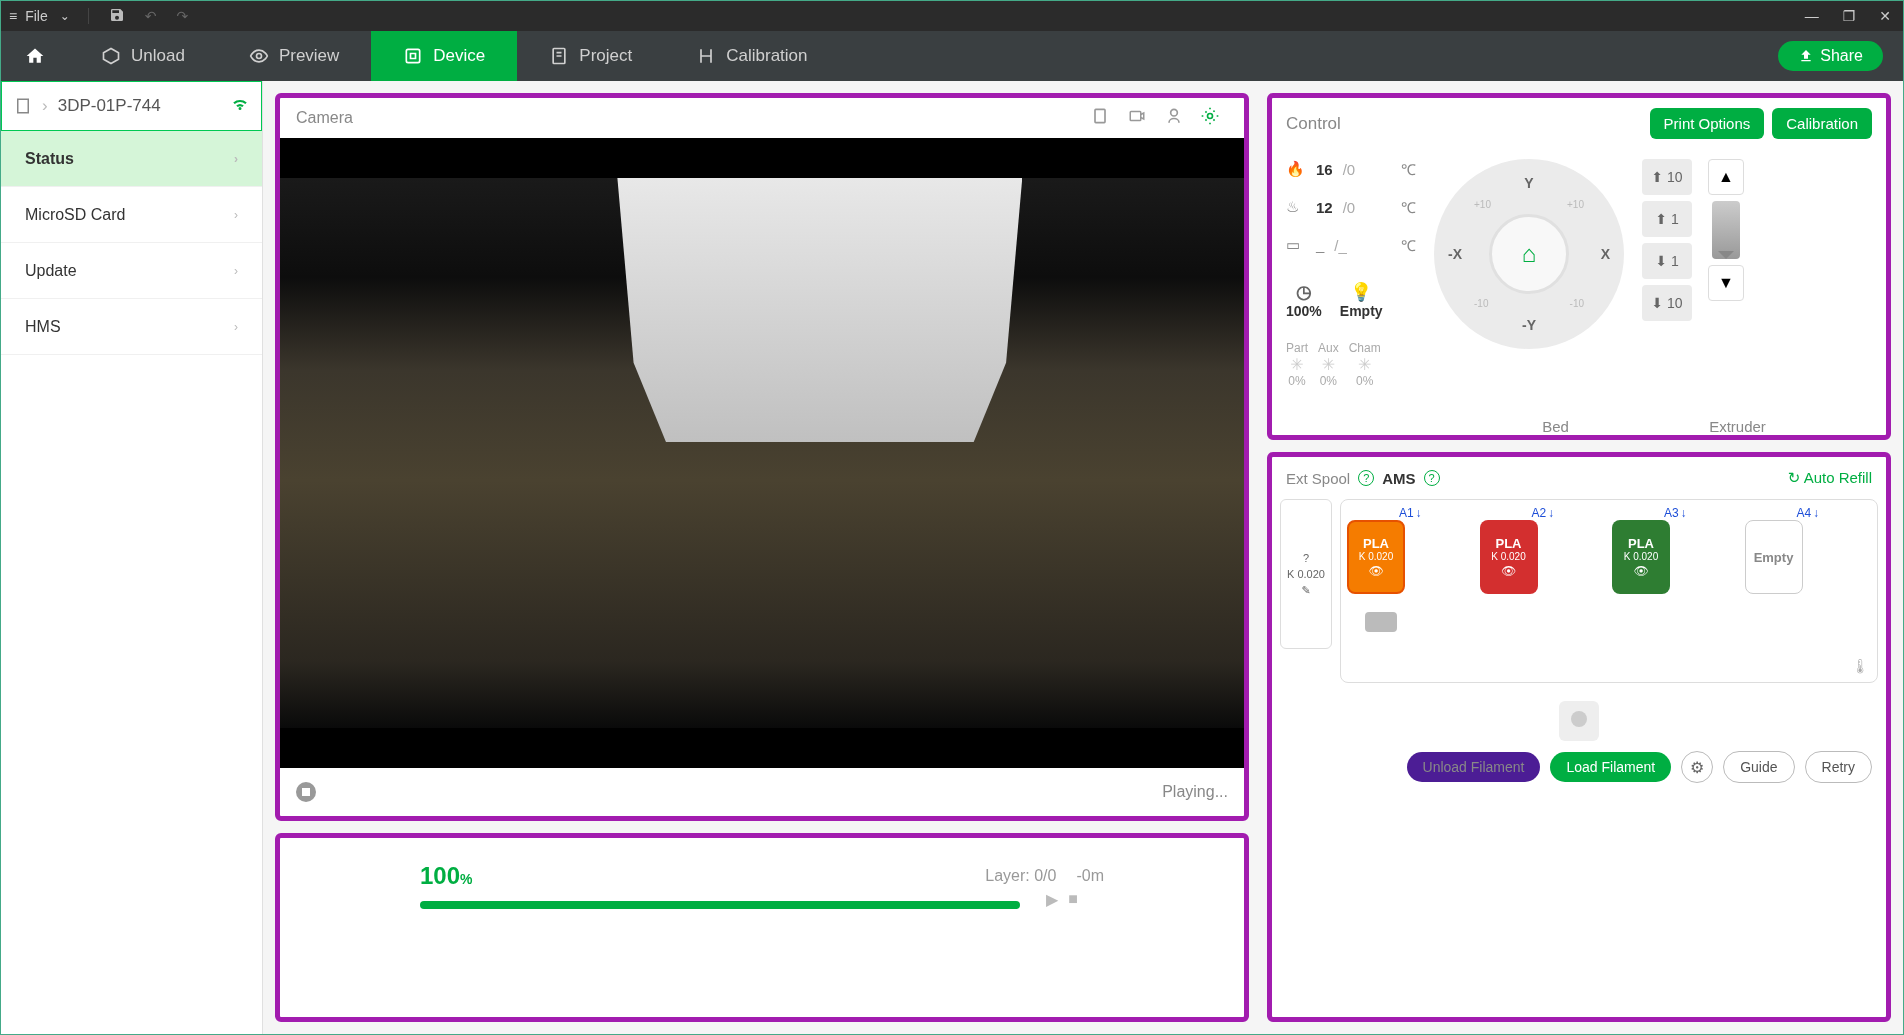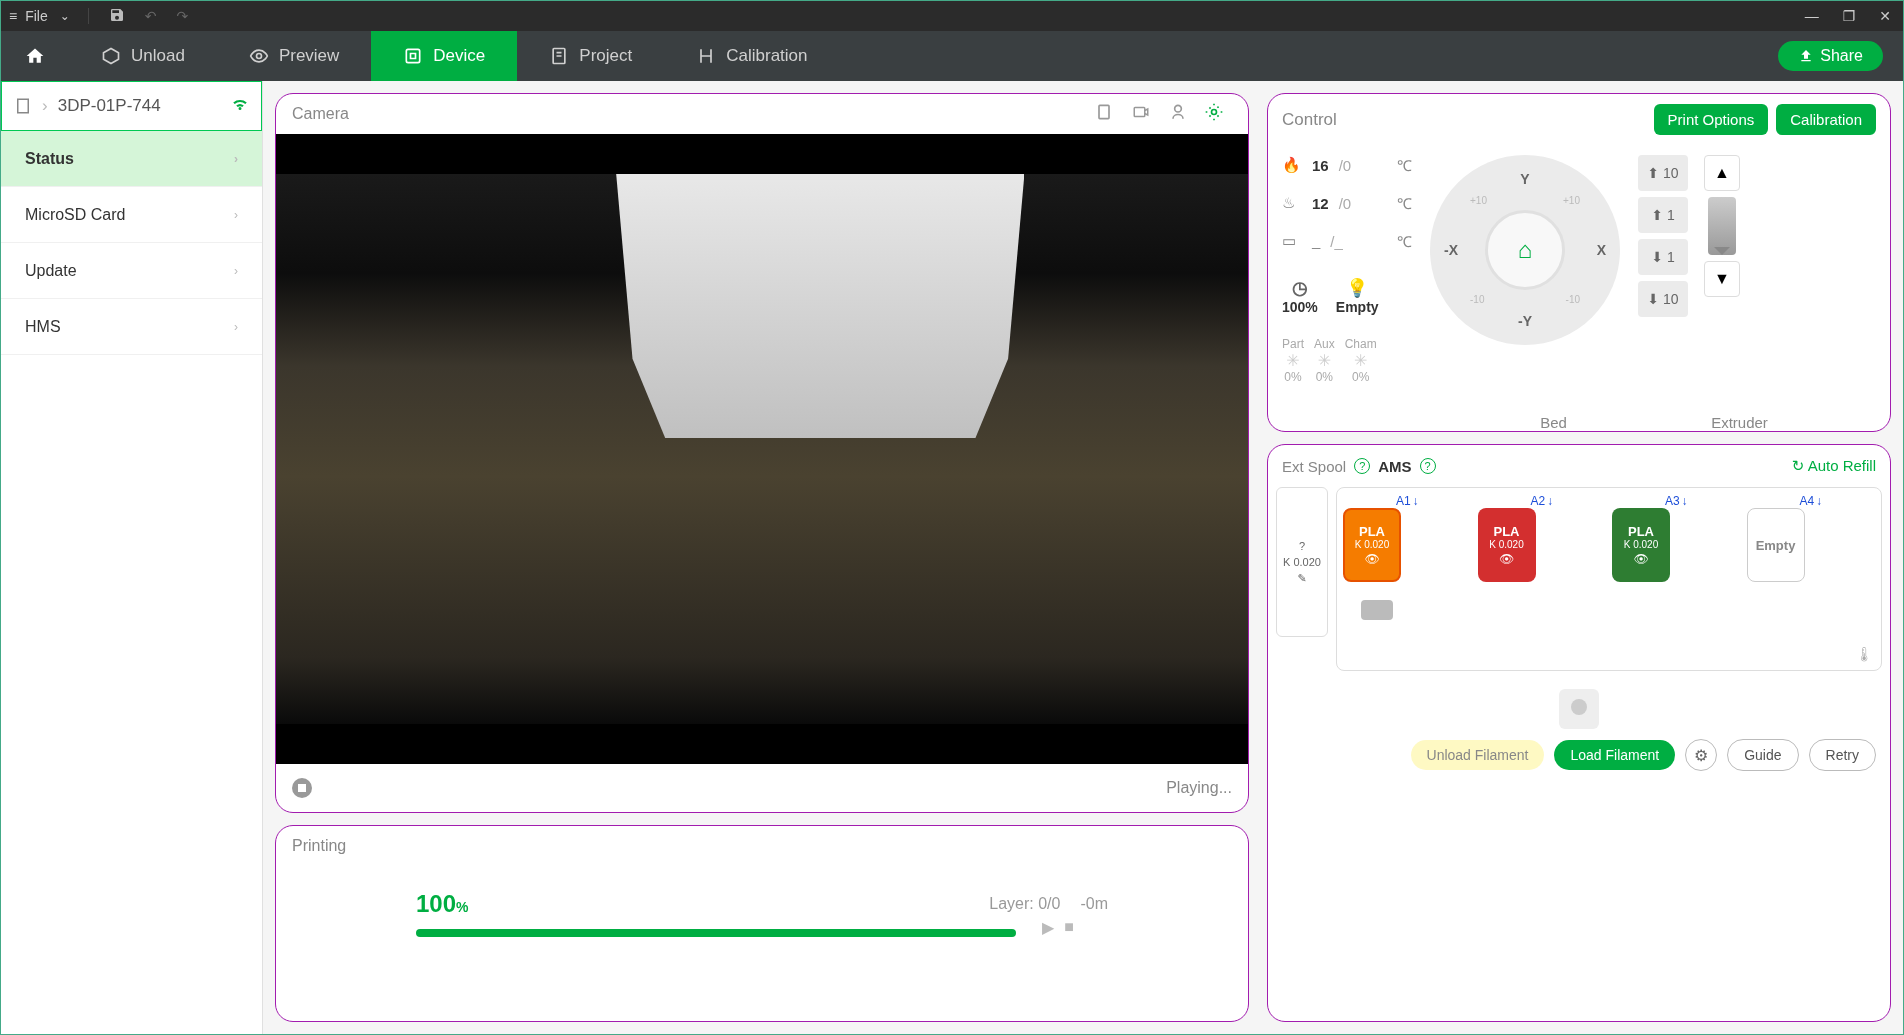--- a/index.html
+++ b/index.html
@@ -26,21 +26,21 @@
 .device-header { height: 50px; border: 1px solid #00c853; display: flex; align-items: center; padding: 0 12px; cursor: pointer; gap: 10px; color: #555; font-size: 17px; }
 .device-header .wifi { margin-left: auto; color: #00ae42; }
 .side-item { height: 56px; display: flex; align-items: center; padding: 0 24px; color: #333; font-size: 16px; cursor: pointer; border-bottom: 1px solid #f0f0f0; }
 .side-item.active { background: #d5f5d8; font-weight: 600; }
 .side-item .chev { margin-left: auto; color: #bbb; font-size: 12px; }
 
 .content { flex: 1; padding: 12px; overflow: hidden; display: flex; gap: 18px; }
 .left-col { flex: 1; display: flex; flex-direction: column; gap: 12px; }
 .right-col { width: 624px; display: flex; flex-direction: column; gap: 12px; }
 
-.panel { background: #fff; border: 1px solid #a21caf; border-radius: 18px; }
+.panel { background: #fff; border: 5px solid #a21caf; border-radius: 6px; }
 .panel-header { height: 40px; display: flex; align-items: center; padding: 0 16px; color: #888; font-size: 16px; }
 .panel-header .ph-spacer { flex: 1; }
 .panel-header .ph-icon { color: #999; padding: 0 8px; cursor: pointer; }
 .panel-header .ph-icon.green { color: #00ae42; }
 
 .camera-view { height: 630px; background: #000; position: relative; display: flex; align-items: center; justify-content: center; color: #444; font-size: 14px; overflow: hidden; }
 .camera-sim { position: absolute; inset: 40px 0; background: linear-gradient(180deg, #1a1a1a 0%, #0d0d0d 18%, #3b362c 35%, #4a4230 55%, #2b2720 88%, #0a0a0a 100%); }
 .camera-sim::before { content:""; position:absolute; top:0; left:35%; width:42%; height:48%; background: linear-gradient(180deg,#e8e8e8,#c0c0c0); clip-path: polygon(0 0,100% 0,96% 70%,88% 100%,12% 100%,4% 70%); }
 .camera-footer { height: 48px; display: flex; align-items: center; padding: 0 16px; color: #888; font-size: 16px; }
 .camera-footer .stop { width: 20px; height: 20px; background: #999; border-radius: 50%; display: flex; align-items: center; justify-content: center; }
@@ -113,21 +113,21 @@
 .slot.red { background: #d32f2f; }
 .slot.green { background: #2e7d32; }
 .slot.empty { background: #fff; border: 1px solid #ccc; color: #888; }
 .ams-hub { position: absolute; top: 112px; left: 24px; width: 32px; height: 20px; background: #bbb; border-radius: 4px; }
 .ams-temp { position: absolute; bottom: 8px; right: 8px; color: #aaa; font-size: 14px; }
 .ams-extruder { width: 40px; height: 40px; background: #eee; border-radius: 6px; margin: 6px auto 0; position: relative; }
 .ams-extruder .dot { position: absolute; top: 10px; left: 12px; width: 16px; height: 16px; border-radius: 50%; background: #ccc; }
 
 .ams-footer { display: flex; gap: 10px; padding: 10px 14px; align-items: center; justify-content: flex-end; }
 .pill { padding: 7px 16px; border-radius: 16px; font-size: 14px; cursor: pointer; }
-.pill.gray { background: #fef9c3; color: #888; }
+.pill.gray { background: #4c1d95; color: #888; }
 .pill.green { background: #00ae42; color: #fff; }
 .pill.outline { background: #fff; border: 1px solid #bbb; color: #555; }
 .round-btn { width: 32px; height: 32px; border-radius: 50%; border: 1px solid #bbb; display: flex; align-items: center; justify-content: center; color: #666; cursor: pointer; }
 </style>
 </head>
 <body>
 
 <div class="titlebar">
   <span class="hamburger">≡</span>
   <span class="file-label">File</span>
@@ -251,23 +251,20 @@
           <div class="camera-sim"></div>
         </div>
         <div class="camera-footer">
           <span class="stop"></span>
           <span style="flex:1"></span>
           <span>Playing...</span>
         </div>
       </div>
 
       <div class="panel" style="flex:1">
-        <div class="panel-header">
-            <span>Printing</span>
-          </div>
         <div class="printing-body">
           <div class="pb-row">
             <span class="pb-pct"><span>100</span><span class="sm">%</span></span>
             <span class="pb-info">
               <span>Layer: 0/0</span>
               <span>-0m</span>
             </span>
           </div>
           <div style="display:flex;align-items:center;">
             <div class="pb-bar"></div>

